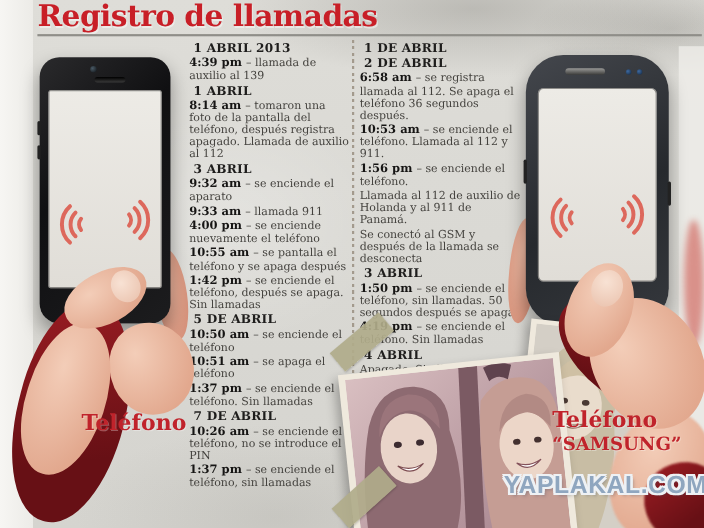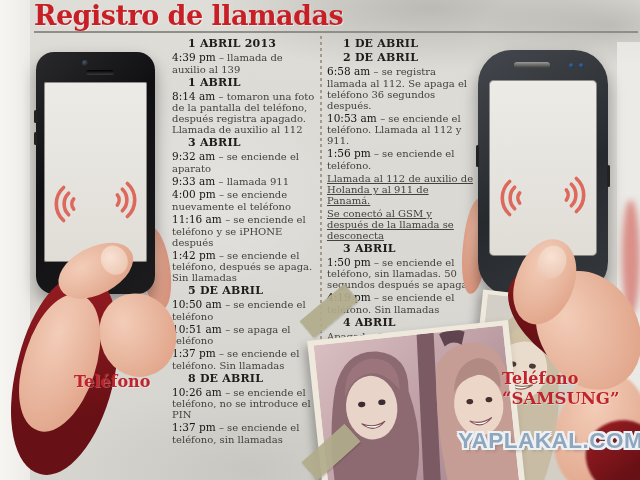--- a/index.html
+++ b/index.html
@@ -16,24 +16,24 @@
   .strip-right{position:absolute;left:617px;top:42px;width:23px;height:438px;z-index:2;
     background:rgba(240,239,235,.75);}
   .title{position:absolute;left:34px;top:0px;z-index:3;font-size:27px;font-weight:700;
     color:#c81f27;letter-spacing:-0.5px;text-shadow:1px 1px 0 rgba(255,255,255,.45);}
   .title-rule{position:absolute;left:34px;top:31px;width:604px;height:2px;background:#8f8e89;z-index:3;}
   .divider{position:absolute;left:320px;top:36px;width:2px;height:442px;z-index:2;
     background:repeating-linear-gradient(to bottom,#a39a8d 0 3px,transparent 3px 6px);}
   .col{position:absolute;top:36px;z-index:3;color:#44423e;font-size:10px;line-height:1.1;}
   .col-left{left:172px;width:146px;}
   .col-right{left:327px;width:148px;}
-  .date-header{font-size:11px;font-weight:700;color:#1e1d1c;margin:2px 16px 2px;letter-spacing:.2px;}
+  .date-header{font-size:11px;font-weight:700;color:#1e1d1c;margin:2px 4px 2px;letter-spacing:.2px;}
   .event{margin:0 0 2px;}
-  .note{margin:1px 0 2px;text-decoration:underline;}
-  .time{font-weight:400;color:#161514;font-size:10.5px;}
+  .note{margin:1px 0 2px;}
+  .time{font-weight:700;color:#161514;font-size:10.5px;}
   
   .phone{position:absolute;z-index:4;box-shadow:0 8px 16px rgba(0,0,0,.35);}
   .iphone{left:36px;top:52px;width:119px;height:242px;border-radius:18px;
     background:linear-gradient(135deg,#2a2a2c 0%,#101012 40%,#1c1c1e 100%);}
   .samsung{left:478px;top:50px;width:130px;height:246px;border-radius:34px;
     background:linear-gradient(150deg,#44474d 0%,#26292d 55%,#35383d 100%);}
   .screen{position:absolute;background:linear-gradient(#edebe6,#e0ddd7);
     box-shadow:inset 0 0 0 1px rgba(0,0,0,.4);}
   .iphone .screen{left:8px;top:30px;right:8px;bottom:32px;border-radius:2px;}
   .samsung .screen{left:11px;top:30px;right:11px;bottom:40px;border-radius:5px;}
@@ -60,21 +60,21 @@
   .photo-side{left:472px;top:295px;width:104px;height:200px;padding:4px 5px;transform:rotate(6deg);z-index:4;}
   .photo svg{display:block;width:100%;height:100%;}
   .tape{position:absolute;background:rgba(176,171,138,.92);box-shadow:0 1px 2px rgba(0,0,0,.2);z-index:6;}
   .tape1{left:300px;top:300px;width:58px;height:22px;transform:rotate(-40deg);}
   .tape2{left:302px;top:440px;width:58px;height:24px;transform:rotate(-42deg);}
   
   .phone-label{position:absolute;z-index:8;font-weight:700;color:#c0232b;line-height:1.25;
     text-shadow:1px 1px 0 rgba(255,255,255,.3);}
   .label-iphone{left:74px;top:372px;}
   .label-samsung{left:502px;top:369px;}
-  .phone-label .l1{font-size:16px;}
+  .phone-label .l1{font-size:20px;}
   .phone-label .l2{font-size:16.5px;}
   .watermark{position:absolute;left:458px;top:428px;z-index:9;font-family:"Liberation Sans",sans-serif;
     font-weight:700;font-size:22.5px;letter-spacing:.5px;color:#8fa6bf;
     text-shadow:-2px -2px 0 #eef1f4,2px -2px 0 #eef1f4,-2px 2px 0 #eef1f4,2px 2px 0 #eef1f4,
       0 -2px 0 #eef1f4,0 2px 0 #eef1f4,-2px 0 0 #eef1f4,2px 0 0 #eef1f4,3px 3px 3px rgba(60,70,90,.35);}
 </style>
 </head>
 <body>
 
 <div class="page">
@@ -88,27 +88,27 @@
 
   <div class="col col-left" id="col-iphone">
       <div class="date-header">1 ABRIL 2013</div>
       <div class="event"><span class="time">4:39 pm </span><span class="etext">– llamada de auxilio al 139</span></div>
       <div class="date-header">1 ABRIL</div>
       <div class="event"><span class="time">8:14 am </span><span class="etext">– tomaron una foto de la pantalla del teléfono, después registra apagado. Llamada de auxilio al 112</span></div>
       <div class="date-header">3 ABRIL</div>
       <div class="event"><span class="time">9:32 am </span><span class="etext">– se enciende el aparato</span></div>
       <div class="event"><span class="time">9:33 am </span><span class="etext">– llamada 911</span></div>
       <div class="event"><span class="time">4:00 pm </span><span class="etext">– se enciende nuevamente el teléfono</span></div>
-      <div class="event"><span class="time">11:16 am </span><span class="etext">– se enciende el teléfono y se iPHONE después</span></div>
+      <div class="event"><span class="time">10:55 am </span><span class="etext">– se pantalla el teléfono y se apaga después</span></div>
       <div class="event"><span class="time">1:42 pm </span><span class="etext">– se enciende el teléfono, después se apaga. Sin llamadas</span></div>
       <div class="date-header">5 DE ABRIL</div>
       <div class="event"><span class="time">10:50 am </span><span class="etext">– se enciende el teléfono</span></div>
       <div class="event"><span class="time">10:51 am </span><span class="etext">– se apaga el teléfono</span></div>
       <div class="event"><span class="time">1:37 pm </span><span class="etext">– se enciende el teléfono. Sin llamadas</span></div>
-      <div class="date-header">8 DE ABRIL</div>
+      <div class="date-header">7 DE ABRIL</div>
       <div class="event"><span class="time">10:26 am </span><span class="etext">– se enciende el teléfono, no se introduce el PIN</span></div>
       <div class="event"><span class="time">1:37 pm </span><span class="etext">– se enciende el teléfono, sin llamadas</span></div>
     </div>
   <div class="col col-right" id="col-samsung">
       <div class="date-header">1 DE ABRIL</div>
       <div class="date-header">2 DE ABRIL</div>
       <div class="event"><span class="time">6:58 am </span><span class="etext">– se registra llamada al 112. Se apaga el teléfono 36 segundos después.</span></div>
       <div class="event"><span class="time">10:53 am </span><span class="etext">– se enciende el teléfono. Llamada al 112 y 911.</span></div>
       <div class="event"><span class="time">1:56 pm </span><span class="etext">– se enciende el teléfono.</span></div>
       <div class="note">Llamada al 112 de auxilio de Holanda y al 911 de Panamá.</div>

